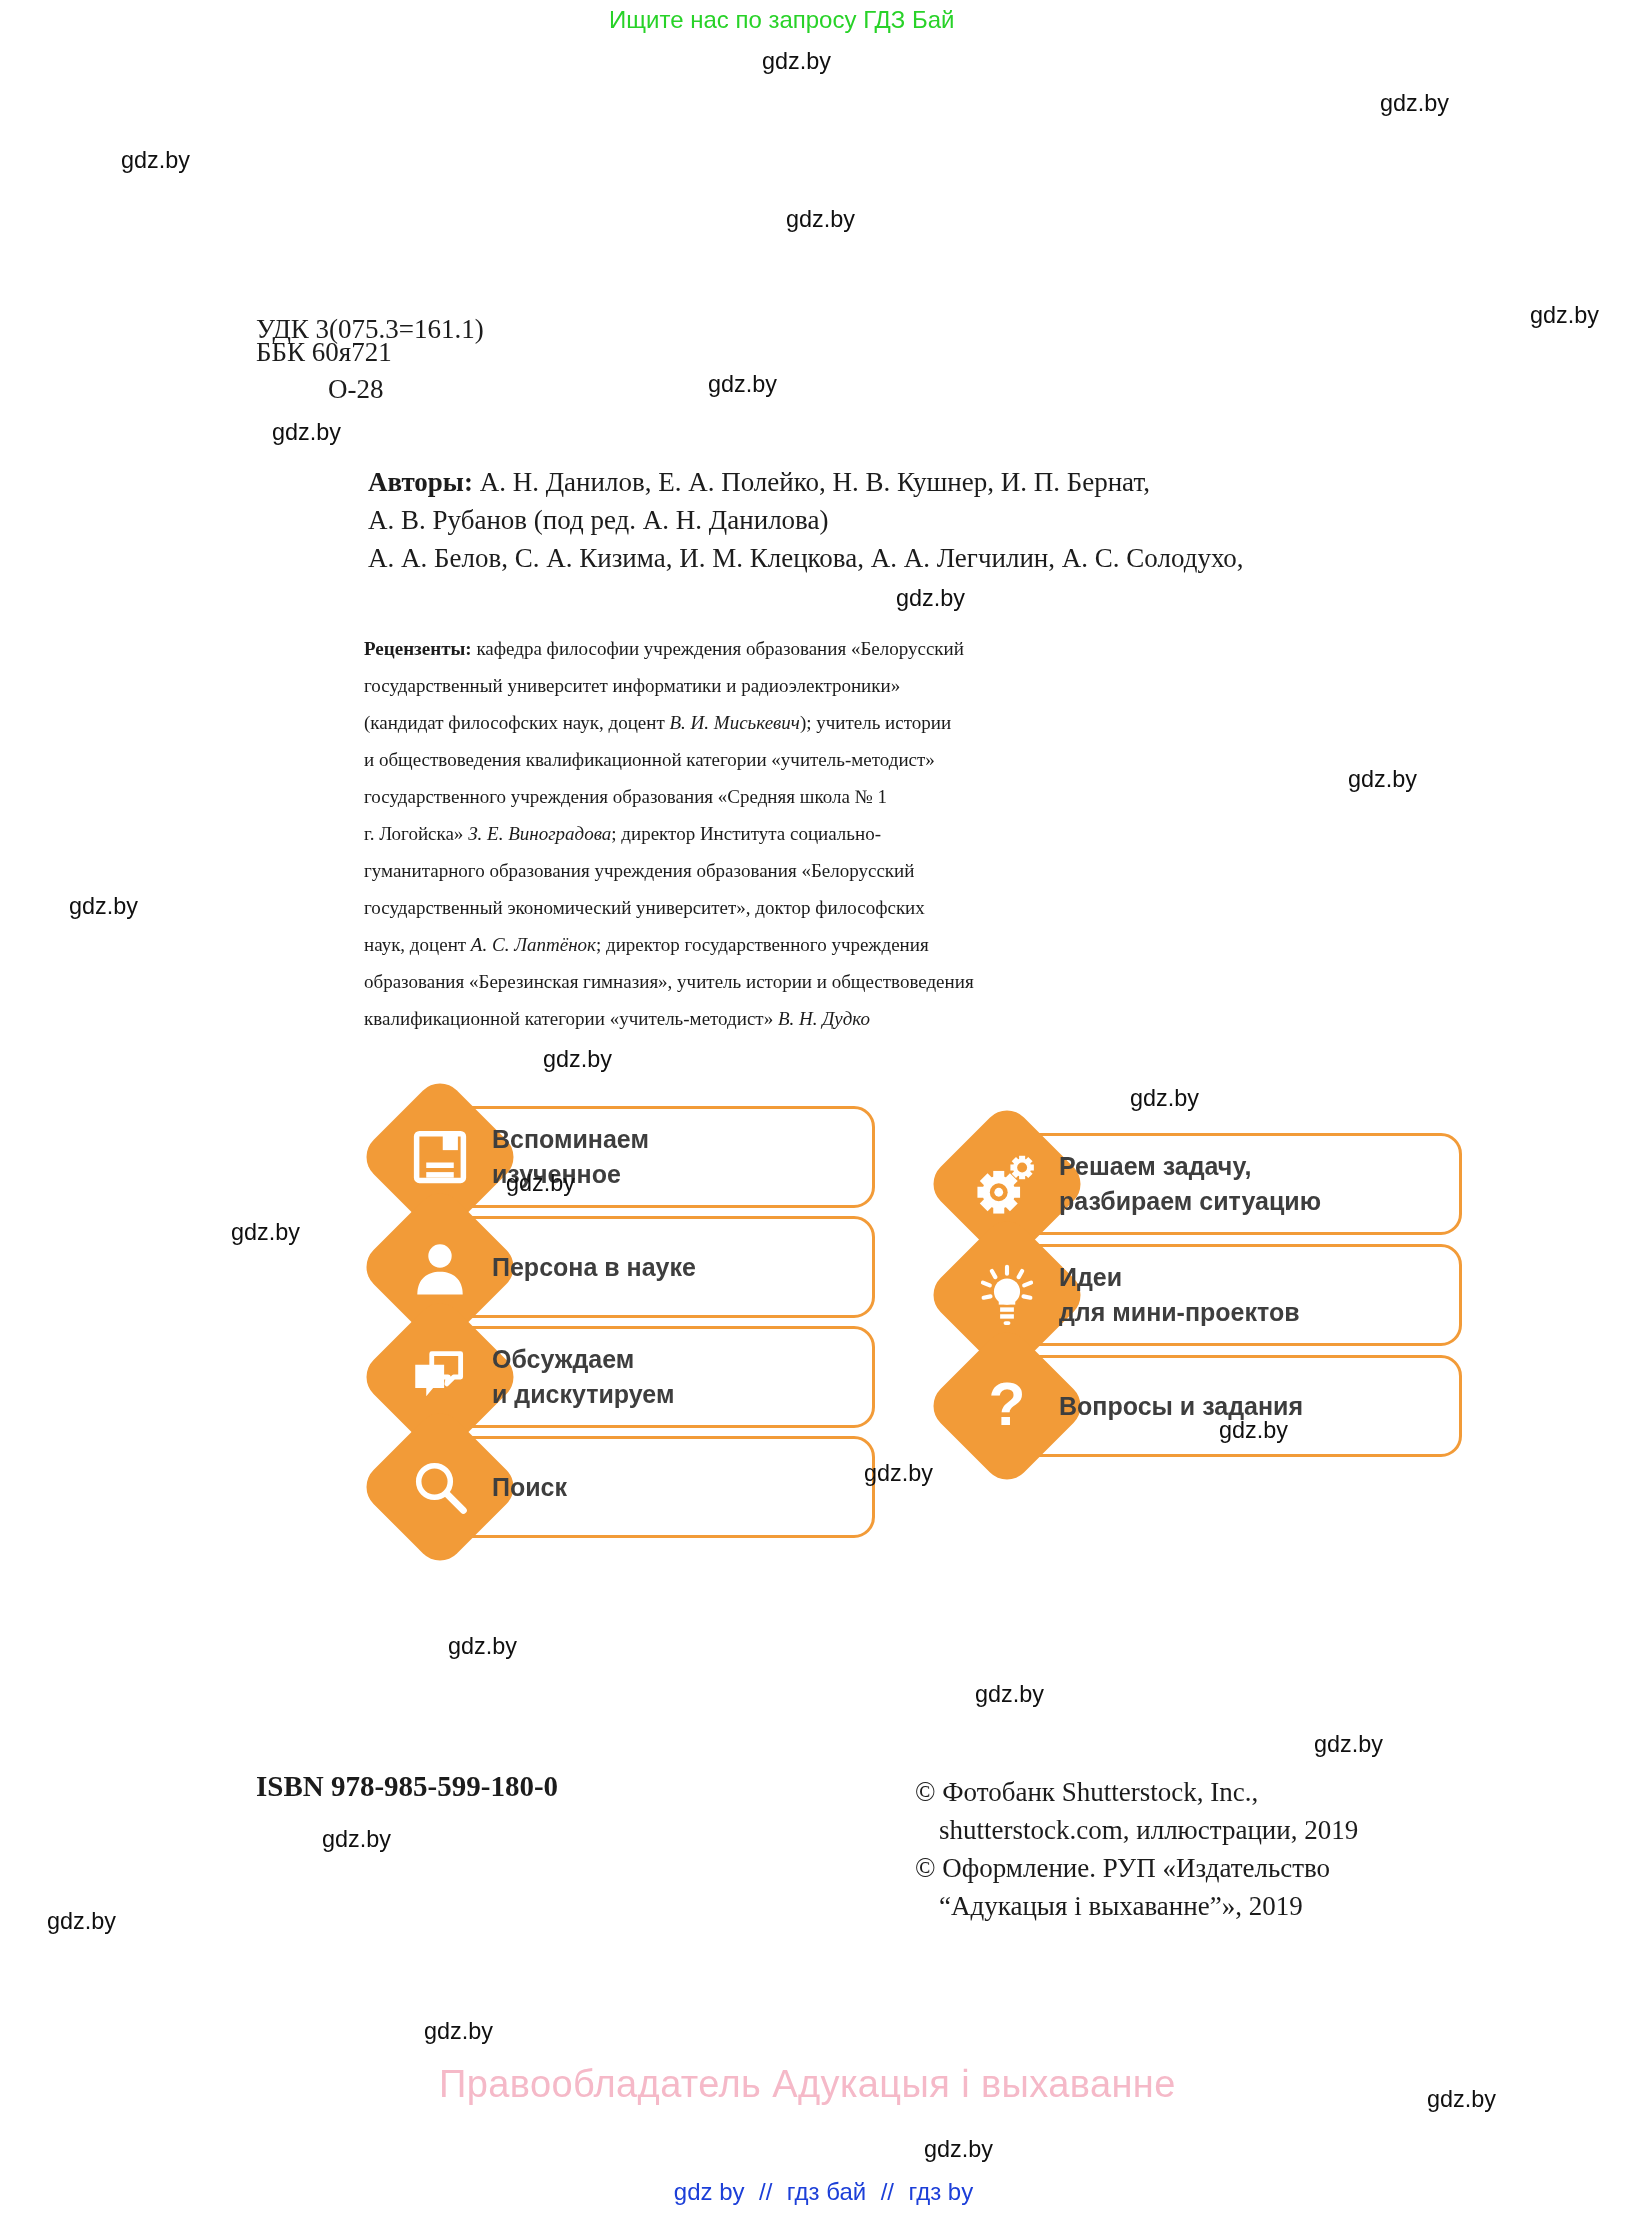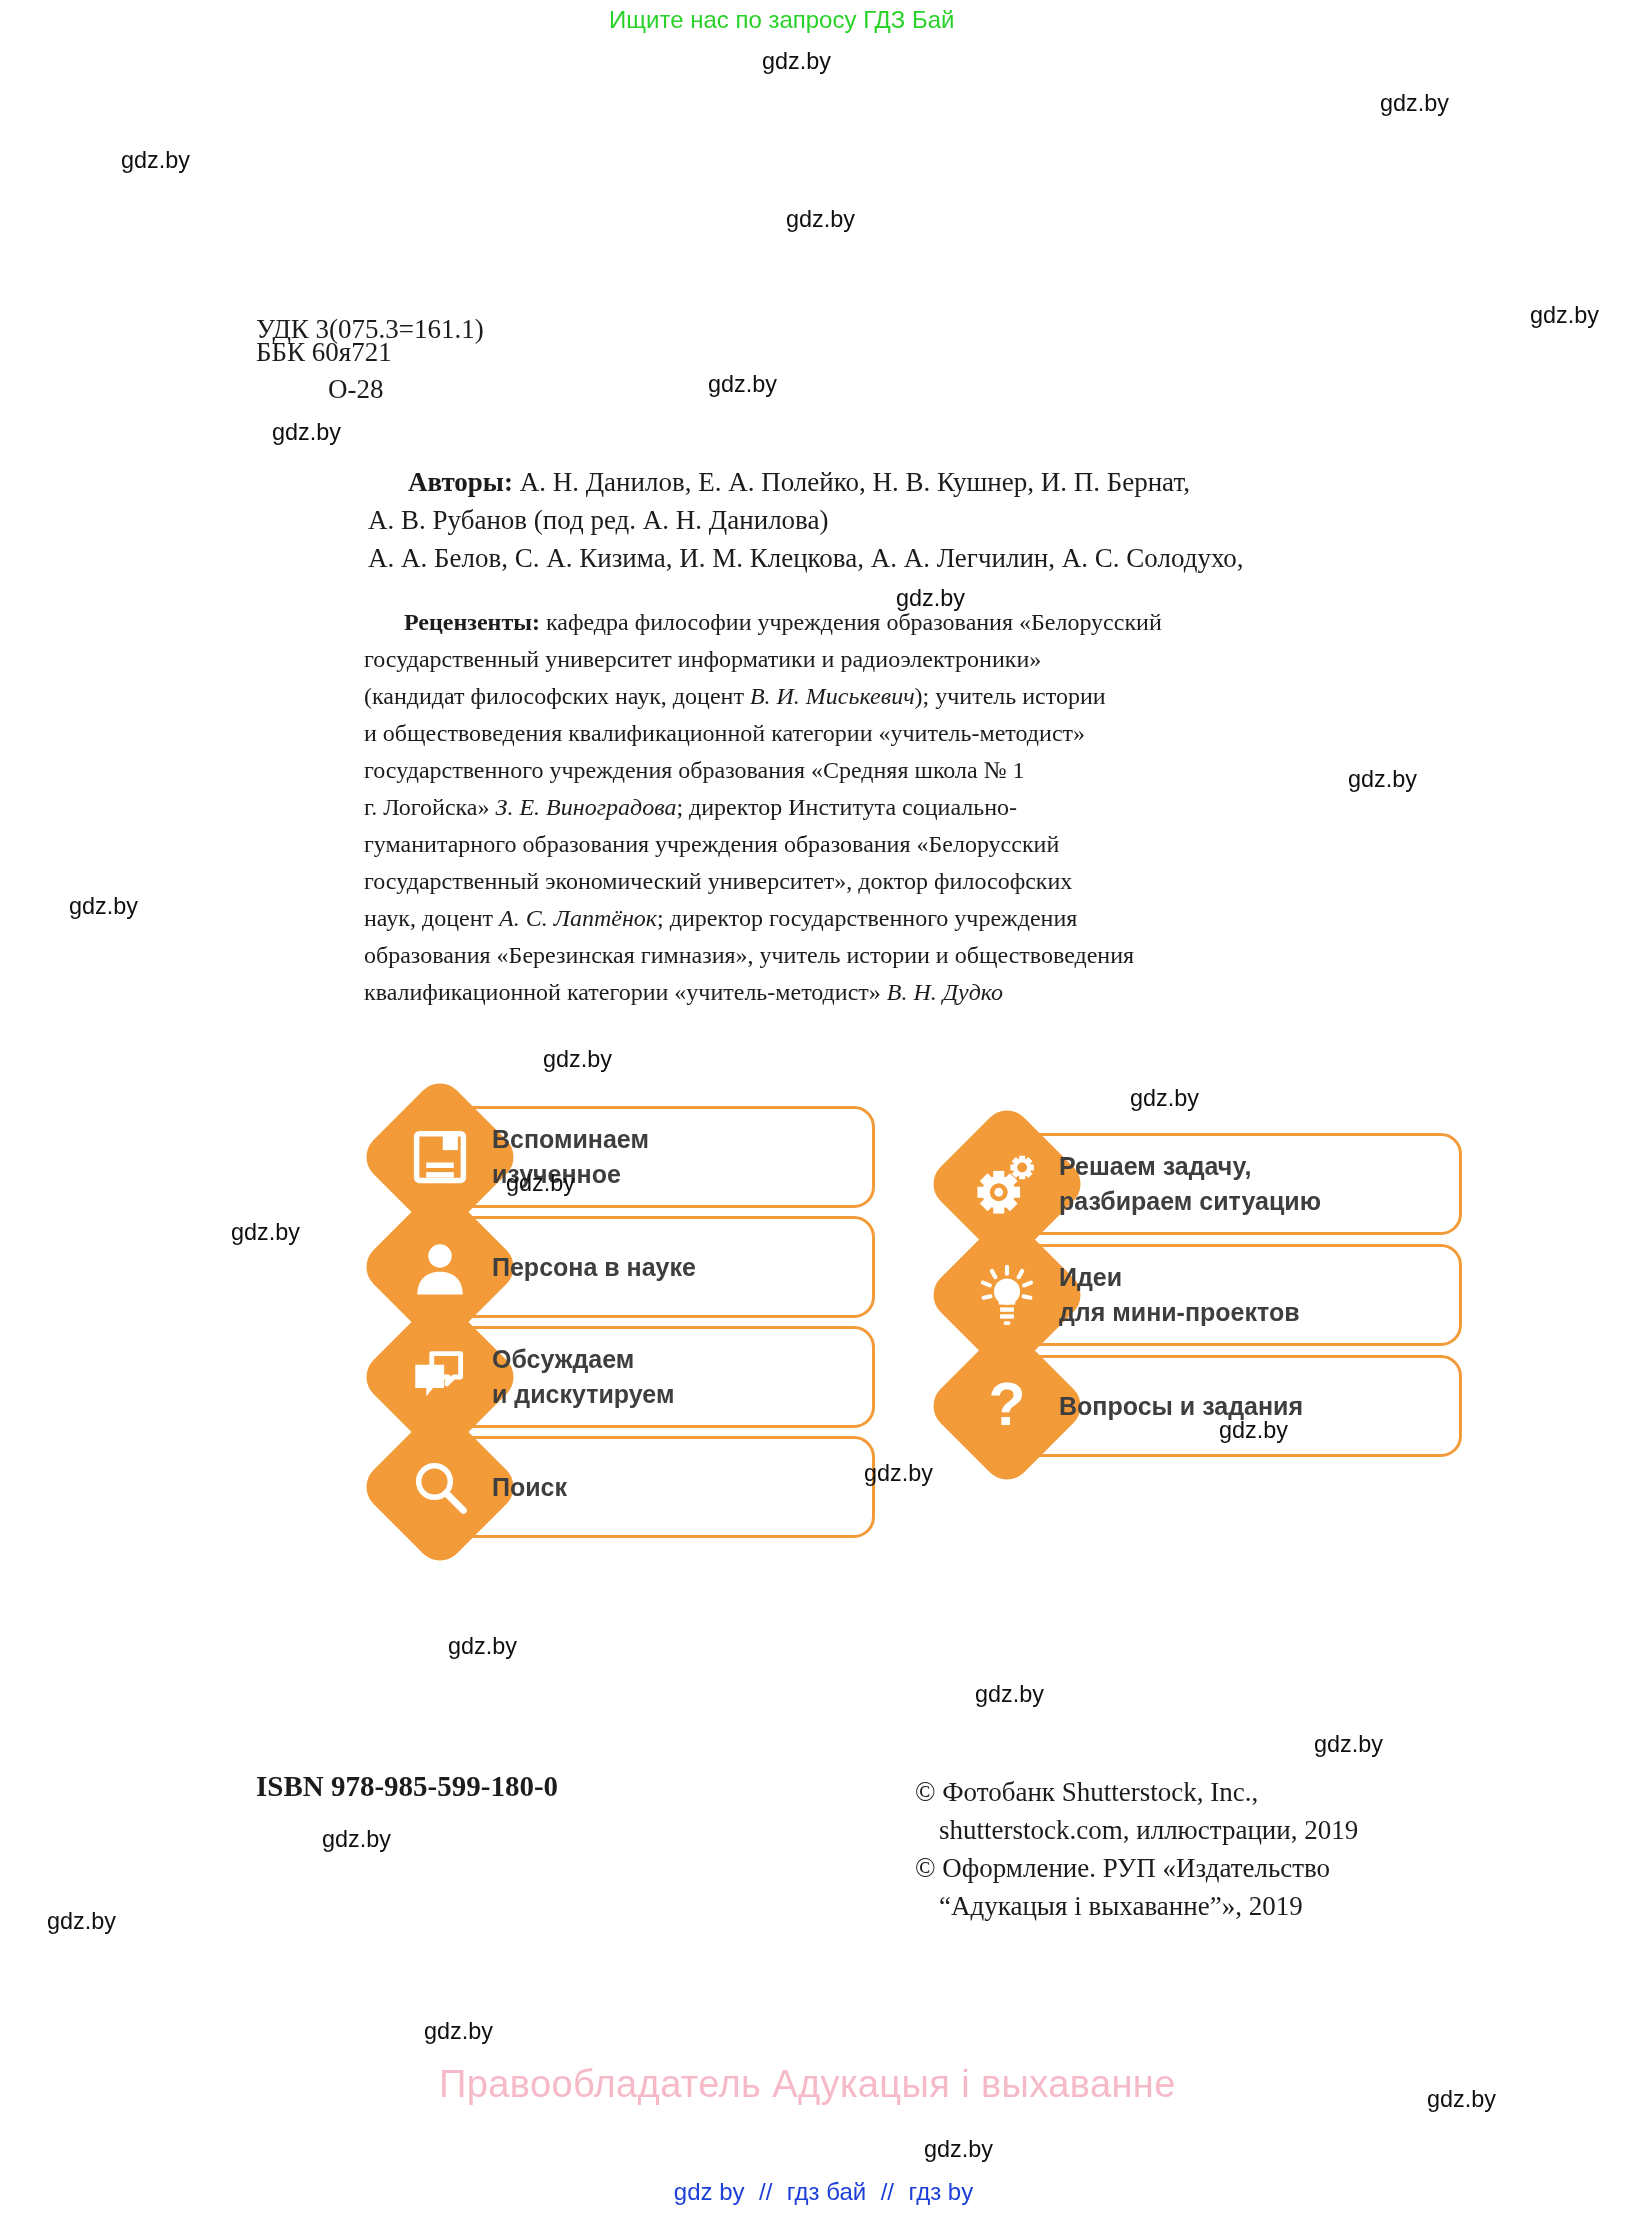--- a/index.html
+++ b/index.html
@@ -21,23 +21,23 @@
   }
   
   .biblio-line{position:absolute;font-size:27px;white-space:nowrap;}
   #udk{left:256px;top:314px;}
   #bbk{left:256px;top:337px;}
   #code{left:328px;top:374px;}
   
   .para{position:absolute;}
   .authors{left:368px;top:463px;font-size:27px;}
   .authors .tline{line-height:38px;white-space:nowrap;}
-  .reviewers{left:364px;top:604px;font-size:24px;}
+  .reviewers{left:364px;top:630px;font-size:19px;}
   .reviewers .tline{line-height:37px;white-space:nowrap;}
-  .b{font-weight:bold;margin-left:40px;}
+  .b{font-weight:bold;}
   .i{font-style:italic;}
   
   .legend-col{position:absolute;z-index:5;}
   #legend-left{left:357px;top:1106px;width:518px;}
   #legend-right{left:924px;top:1111px;width:538px;margin-top:22px;}
   .lblock{position:relative;height:102px;margin-bottom:8px;}
   #legend-right .lblock{margin-bottom:8.9px;}
   .lrect{
     position:absolute;left:46px;right:0;top:0;bottom:0;background:#fff;
     border:3.2px solid var(--orange,#f29b38);border-radius:21px;z-index:1;

